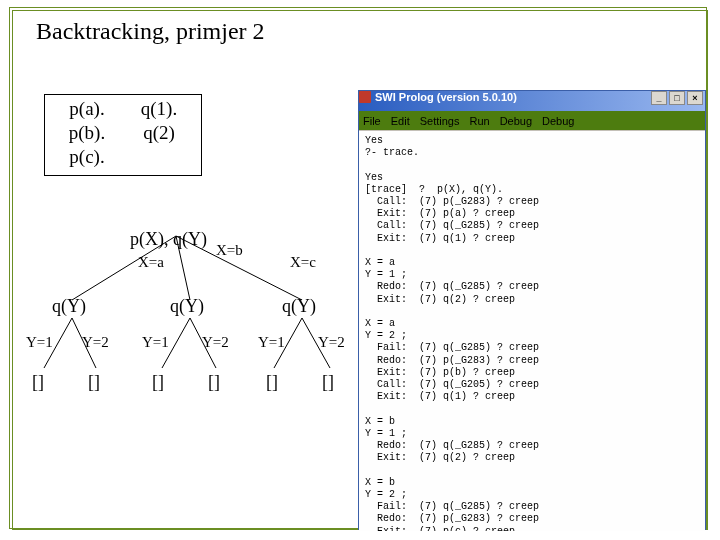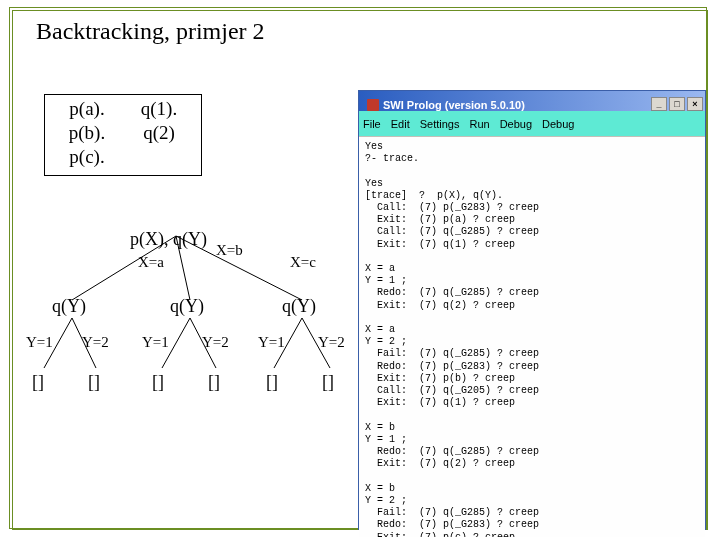--- a/index.html
+++ b/index.html
@@ -8,25 +8,25 @@
   .frame::before { content: ""; position: absolute; left: -4px; top: -4px; width: 696px; height: 520px; border: 1px solid #6b8e23; }
   .title { position: absolute; left: 30px; top: 18px; background: #ffffff; padding: 0 6px; font-size: 24px; }
   .facts-box { position: absolute; left: 44px; top: 94px; width: 158px; height: 82px; border: 1px solid #000; font-size: 19px; line-height: 24px; padding: 2px 6px; font-family: "Times New Roman", serif; }
   .facts-box table { width: 100%; border-collapse: collapse; }
   .facts-box td { vertical-align: top; text-align: center; }
   .tree { position: absolute; left: 26px; top: 210px; width: 324px; height: 310px; }
   .tree svg { position: absolute; left: 0; top: 0; }
   .tree-label { position: absolute; font-family: "Times New Roman", serif; font-size: 18px; background: transparent; }
   .small { font-size: 15px; }
   .prolog-window { position: absolute; left: 358px; top: 90px; width: 348px; height: 440px; background: #e8e4e0; border: 1px solid #3a5ea8; font-family: "Tahoma", "Arial", sans-serif; }
-  .titlebar { height: 20px; background: linear-gradient(to right,#2a5dc0,#9ab8f0); color: #fff; font-size: 11px; display: flex; align-items: flex-end; padding-left: 8px; font-weight: bold; }
+  .titlebar { height: 20px; background: linear-gradient(to right,#2a5dc0,#9ab8f0); color: #fff; font-size: 11px; display: flex; align-items: flex-start; padding-left: 0; font-weight: bold; }
   .titlebar .ticon { width: 12px; height: 12px; background: #c0392b; margin-right: 4px; display: inline-block; border-radius: 1px; }
   .titlebar-buttons { margin-left: auto; display: flex; }
   .titlebar-buttons div { width: 16px; height: 14px; background: #dcd8d0; border: 1px solid #888; margin-right: 2px; font-size: 9px; line-height: 12px; text-align: center; color: #000; }
-  .menubar { height: 26px; background: #5eead4; border-bottom: 1px solid #c4c0b8; font-size: 11px; display: flex; align-items: center; padding-left: 4px; gap: 10px; color: #000; }
+  .menubar { height: 20px; background: #4d7c0f; border-bottom: 1px solid #c4c0b8; font-size: 11px; display: flex; align-items: center; padding-left: 4px; gap: 10px; color: #000; }
   .menubar span { }
   .console { padding: 4px 6px; font-family: "Courier New", monospace; font-size: 10px; line-height: 12.2px; color: #000; white-space: pre; background: #fefefe; height: calc(100% - 38px); overflow: hidden; }
 </style>
 </head>
 <body>
 
 <div class="frame"></div>
 <div class="title">Backtracking, primjer 2</div>
 
 <div class="facts-box">

